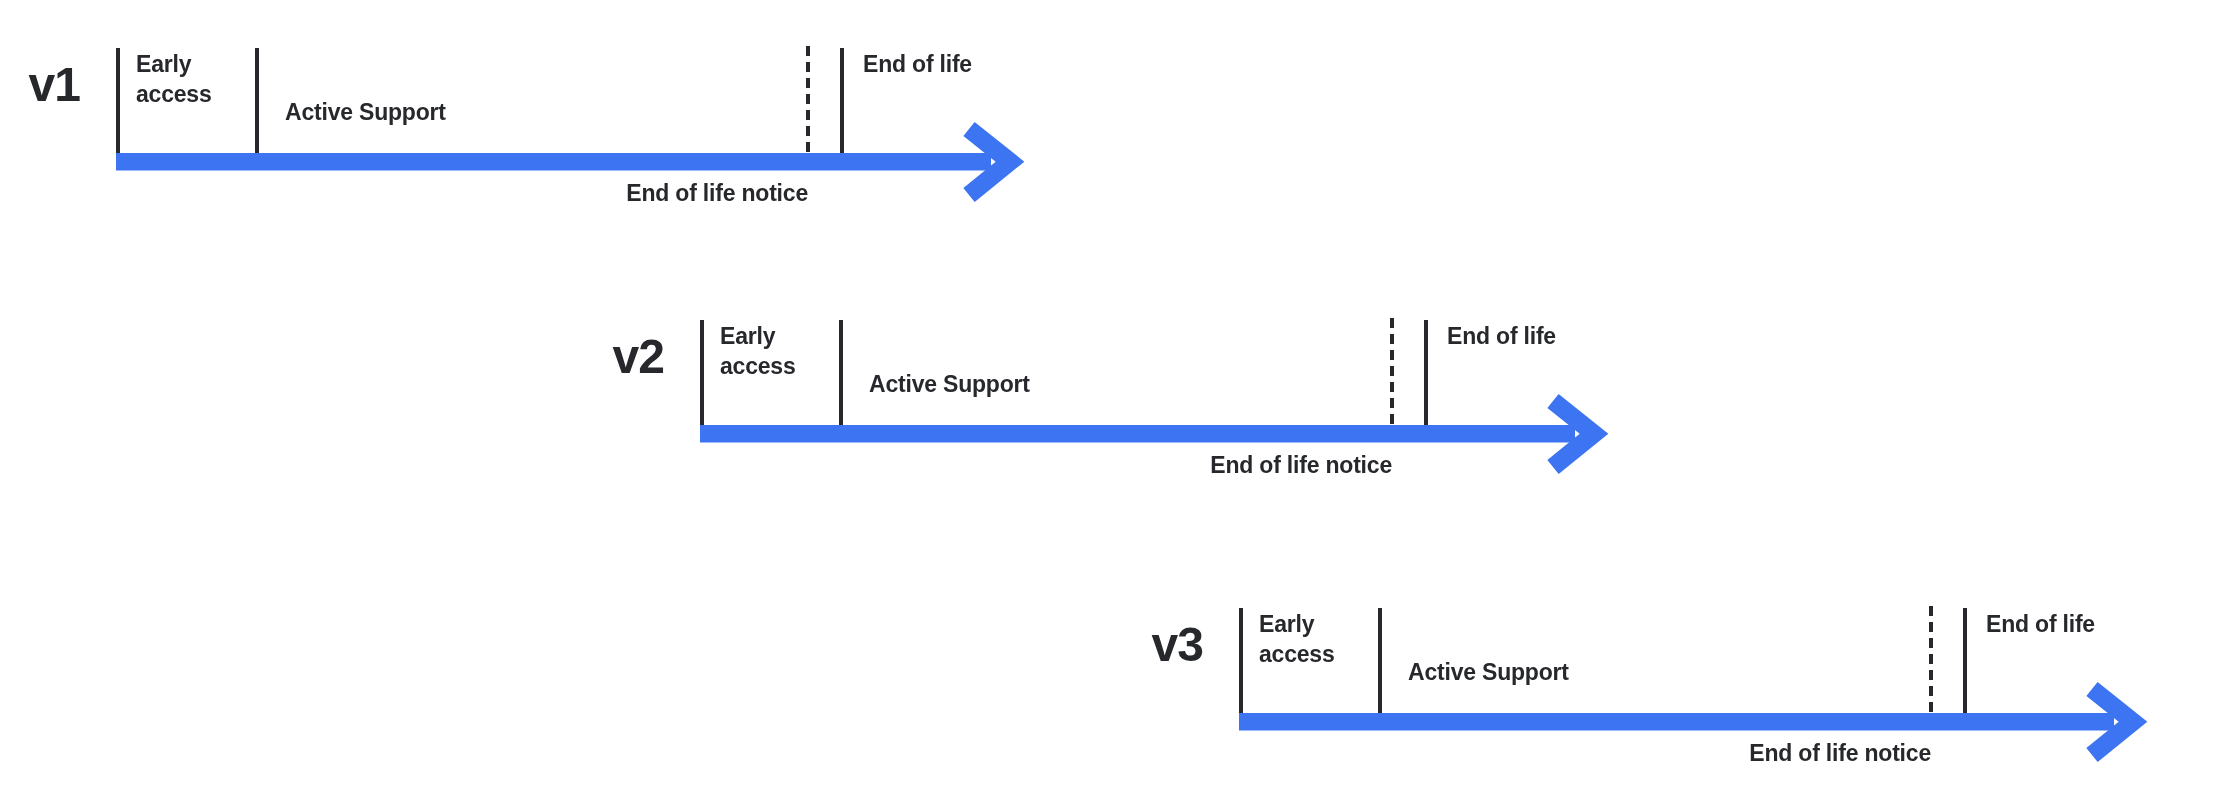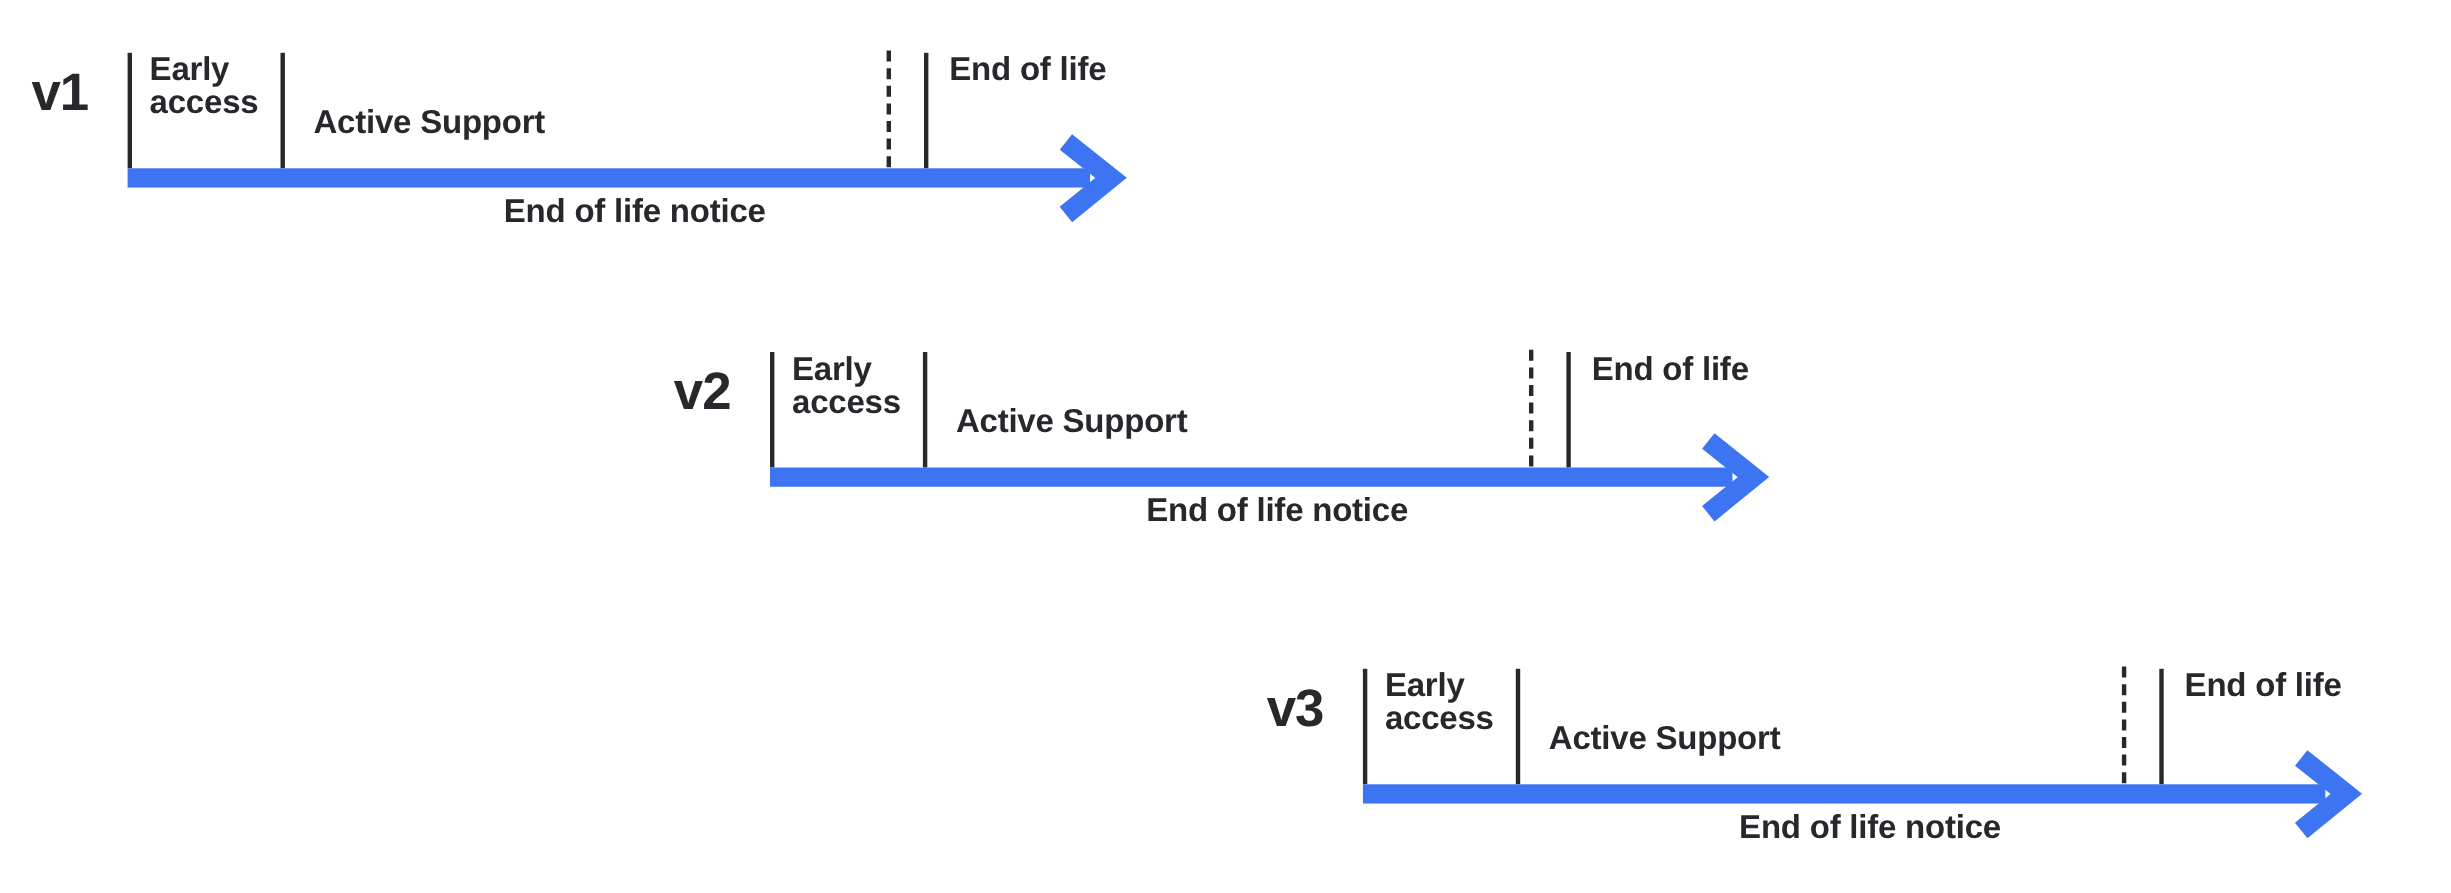--- a/index.html
+++ b/index.html
@@ -29,27 +29,27 @@
   .tick-dashed{stroke:var(--ink);stroke-width:4;stroke-dasharray:10 6;}
   .bar{fill:var(--accent);}
   .head{fill:none;stroke:var(--accent);stroke-width:18;stroke-linejoin:miter;stroke-linecap:butt;}
 
   .version{
     position:absolute;left:-182px;top:13px;width:144px;
     text-align:right;font-size:48px;font-weight:700;
     letter-spacing:-1px;color:var(--ink);line-height:1;
   }
   .lbl{
-    position:absolute;font-size:30px;font-weight:700;color:var(--ink);
+    position:absolute;font-size:23px;font-weight:700;color:var(--ink);
     line-height:30px;white-space:nowrap;letter-spacing:-0.2px;
   }
   .lbl-early{left:18px;top:1px;width:104px;white-space:normal;}
   .lbl-active{left:167px;top:1px;margin-top:48px;}
   .lbl-eol{left:745px;top:1px;}
-  .lbl-notice{left:340px;top:130px;width:350px;}
+  .lbl-notice{left:340px;top:130px;width:350px;text-align:right;}
 </style>
 </head>
 <body>
 
 <div class="canvas">
 
   <section class="row row-1">
     <div class="version">v1</div>
     <svg class="arrow" viewBox="0 0 915 165" xmlns="http://www.w3.org/2000/svg" aria-hidden="true">
       <line class="tick" x1="10" y1="5" x2="10" y2="110"></line>

